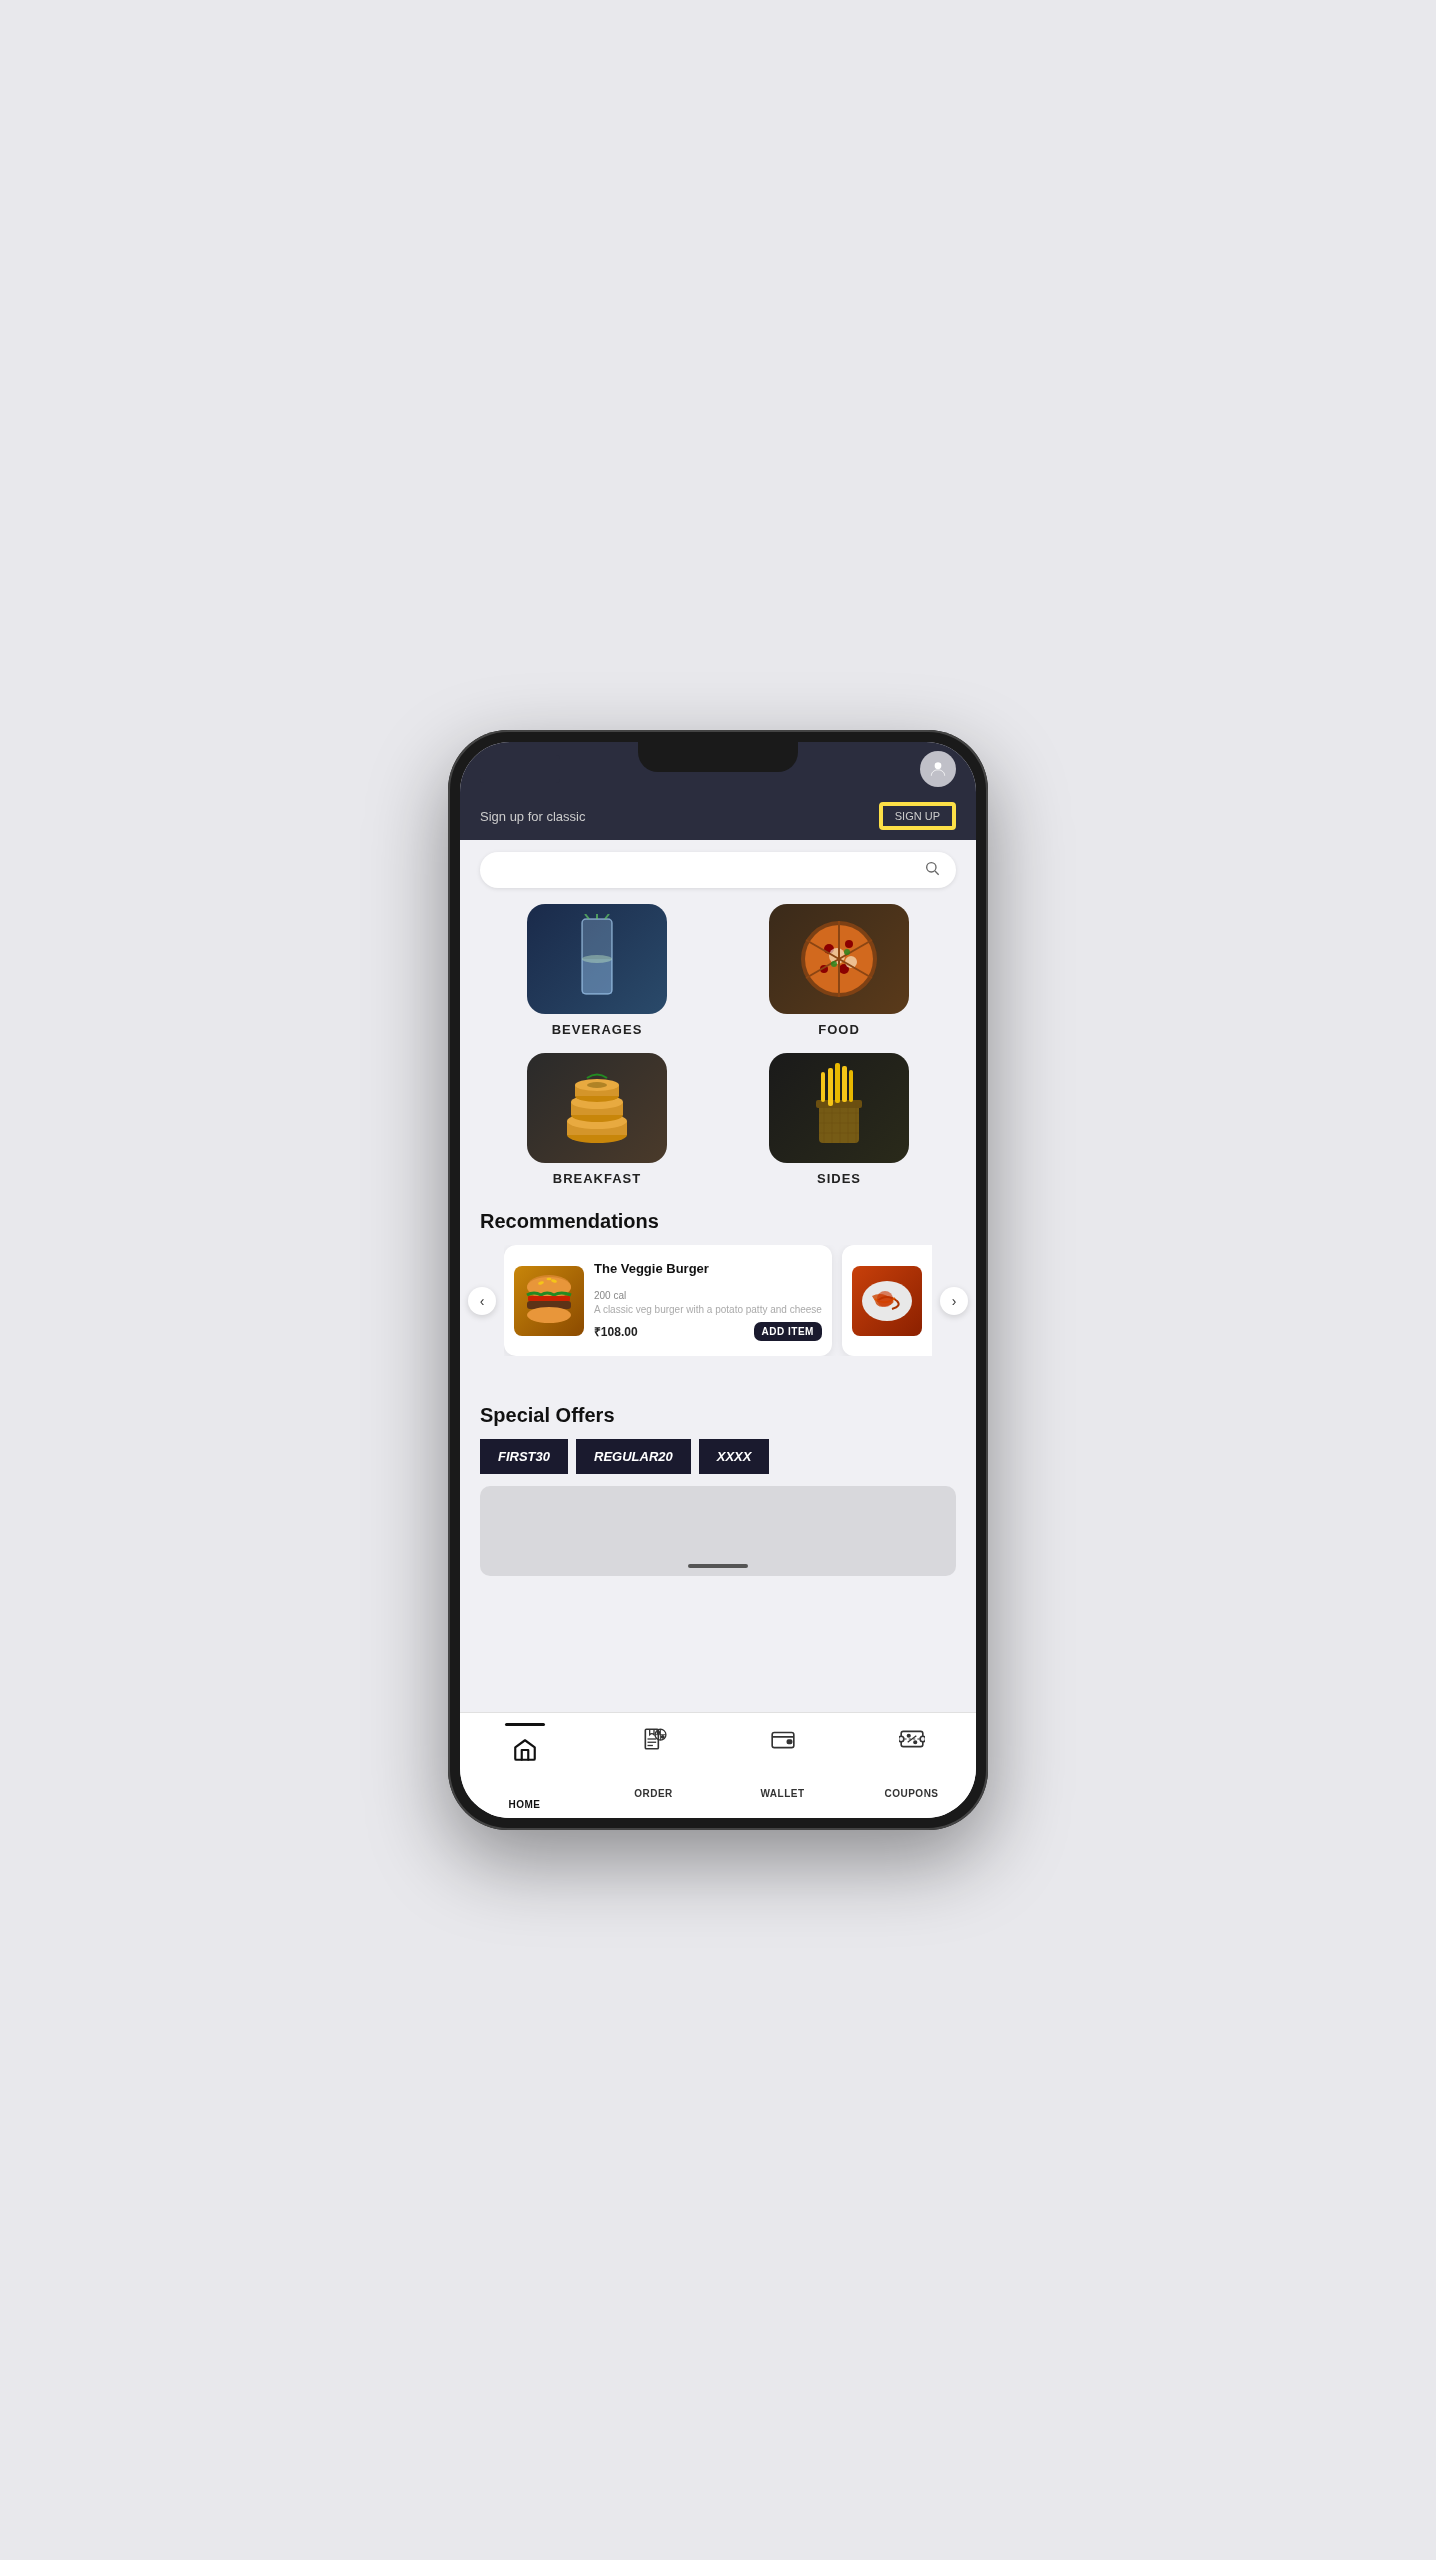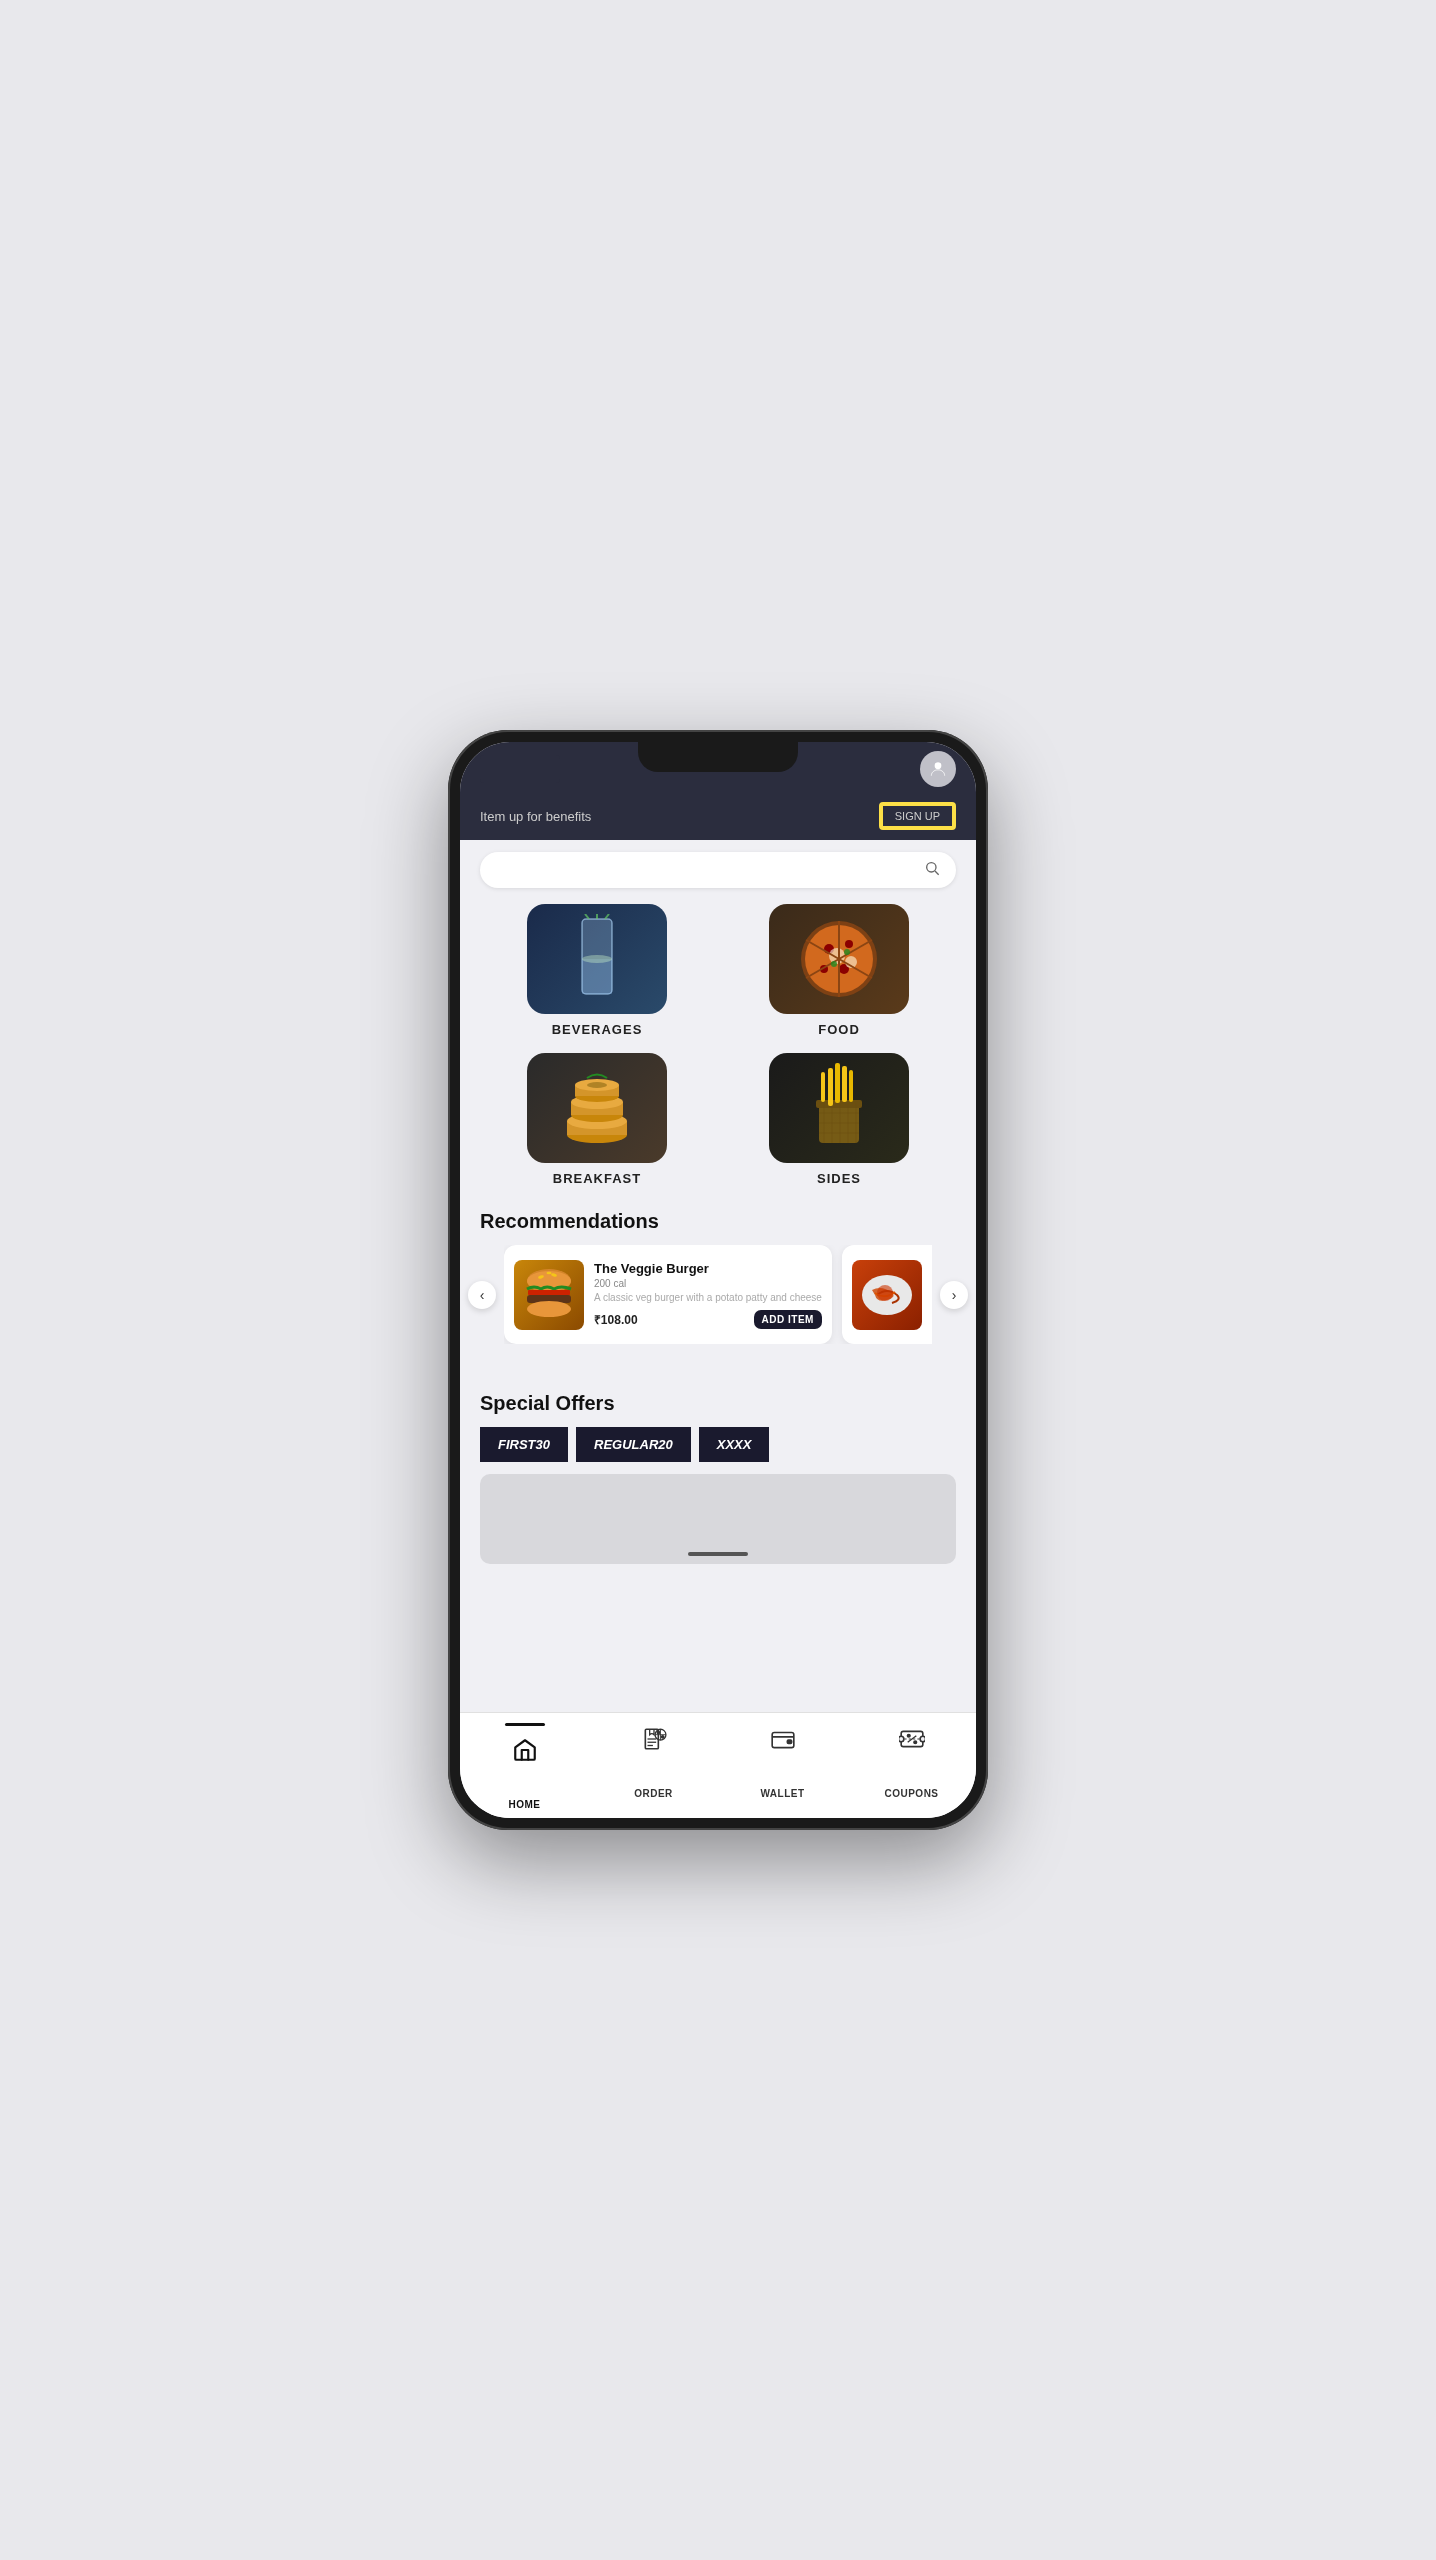--- a/index.html
+++ b/index.html
@@ -247,21 +247,21 @@
     }
 
     .rec-card-info {
       flex: 1;
     }
 
     .rec-card-name {
       font-size: 13px;
       font-weight: 700;
       color: #111;
-      margin-bottom: 2px;
+      margin-bottom: 14px;
     }
 
     .rec-card-cal {
       font-size: 10px;
       color: #888;
       margin-bottom: 2px;
     }
 
     .rec-card-desc {
       font-size: 10px;
@@ -433,21 +433,21 @@
       <div class="status-bar-left"></div>
       <div class="status-bar-right">
         <svg width="20" height="20" viewBox="0 0 24 24" fill="#fff">
           <circle cx="12" cy="8" r="4"></circle>
           <path d="M4 20c0-4 3.6-7 8-7s8 3 8 7" stroke="#fff" stroke-width="1" fill="none"></path>
         </svg>
       </div>
     </div>
 
     <div class="signup-banner">
-      <span>Item up for benefits</span>
+      <span>Sign up for classic</span>
       <button class="signup-btn">SIGN UP</button>
     </div>
 
     <div class="search-bar-wrap">
       <div class="search-bar">
         <input type="text" style="flex: 1 1 0%; border: none; outline: none; font-size: 13px; background: transparent;">
         <span class="search-icon-svg">
           <svg width="16" height="16" viewBox="0 0 24 24" fill="none" stroke="#666" stroke-width="2">
             <circle cx="11" cy="11" r="7"></circle>
             <line x1="16.5" y1="16.5" x2="22" y2="22"></line>

